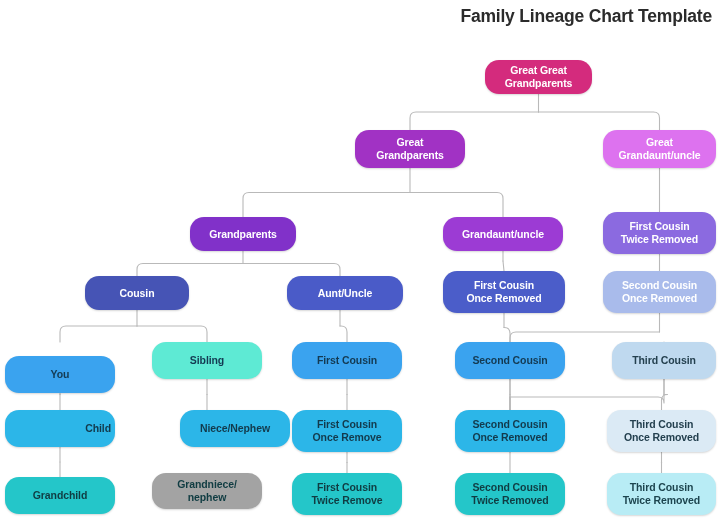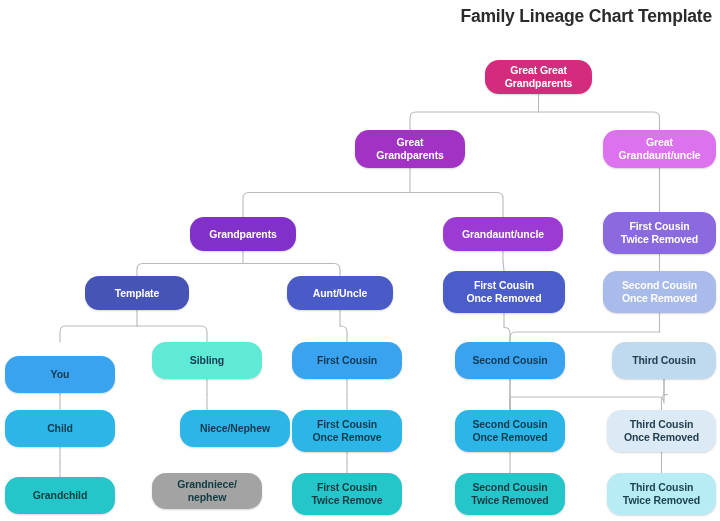--- a/index.html
+++ b/index.html
@@ -129,23 +129,23 @@
         <span>Grandparents</span>
       </div>
       <div class="node" style="left: 443px; top: 217px; width: 120px; height: 34px; background: rgb(156, 59, 212); color: rgb(255, 255, 255);">
         <span>Grandaunt/uncle</span>
       </div>
       <div class="node" style="left: 603px; top: 212px; width: 113px; height: 42px; background: rgb(139, 106, 224); color: rgb(255, 255, 255);">
         <span>First Cousin
 Twice Removed</span>
       </div>
       <div class="node" style="left: 85px; top: 276px; width: 104px; height: 34px; background: rgb(70, 84, 181); color: rgb(255, 255, 255);">
-        <span>Template</span>
-      </div>
-      <div class="node" style="left: 287px; top: 276px; width: 106px; height: 34px; background: rgb(74, 91, 200); color: rgb(255, 255, 255);">
+        <span>Cousin</span>
+      </div>
+      <div class="node" style="left: 287px; top: 276px; width: 116px; height: 34px; background: rgb(74, 91, 200); color: rgb(255, 255, 255);">
         <span>Aunt/Uncle</span>
       </div>
       <div class="node" style="left: 443px; top: 271px; width: 122px; height: 42px; background: rgb(75, 93, 201); color: rgb(255, 255, 255);">
         <span>First Cousin
 Once Removed</span>
       </div>
       <div class="node" style="left: 603px; top: 271px; width: 113px; height: 42px; background: rgb(169, 187, 235); color: rgb(255, 255, 255);">
         <span>Second Cousin
 Once Removed</span>
       </div>
@@ -157,21 +157,21 @@
       </div>
       <div class="node" style="left: 292px; top: 342px; width: 110px; height: 37px; background: rgb(58, 163, 239); color: rgb(20, 58, 82);">
         <span>First Cousin</span>
       </div>
       <div class="node" style="left: 455px; top: 342px; width: 110px; height: 37px; background: rgb(58, 163, 239); color: rgb(20, 58, 82);">
         <span>Second Cousin</span>
       </div>
       <div class="node" style="left: 612px; top: 342px; width: 104px; height: 37px; background: rgb(191, 217, 239); color: rgb(36, 64, 79);">
         <span>Third Cousin</span>
       </div>
-      <div class="node" style="left: 5px; top: 410px; width: 110px; height: 37px; background: rgb(44, 182, 232); color: rgb(19, 58, 76);">
+      <div class="node" style="left: 5px; top: 410px; width: 110px; height: 37px; background: rgb(44, 182, 232); color: rgb(19, 58, 76); justify-content: flex-end;">
         <span>Child</span>
       </div>
       <div class="node" style="left: 152px; top: 410px; width: 110px; height: 37px; background: rgb(44, 182, 232); color: rgb(19, 58, 76); margin-left: 28px;">
         <span>Niece/Nephew</span>
       </div>
       <div class="node" style="left: 292px; top: 410px; width: 110px; height: 42px; background: rgb(44, 182, 232); color: rgb(19, 58, 76);">
         <span>First Cousin
 Once Remove</span>
       </div>
       <div class="node" style="left: 455px; top: 410px; width: 110px; height: 42px; background: rgb(44, 182, 232); color: rgb(19, 58, 76);">

